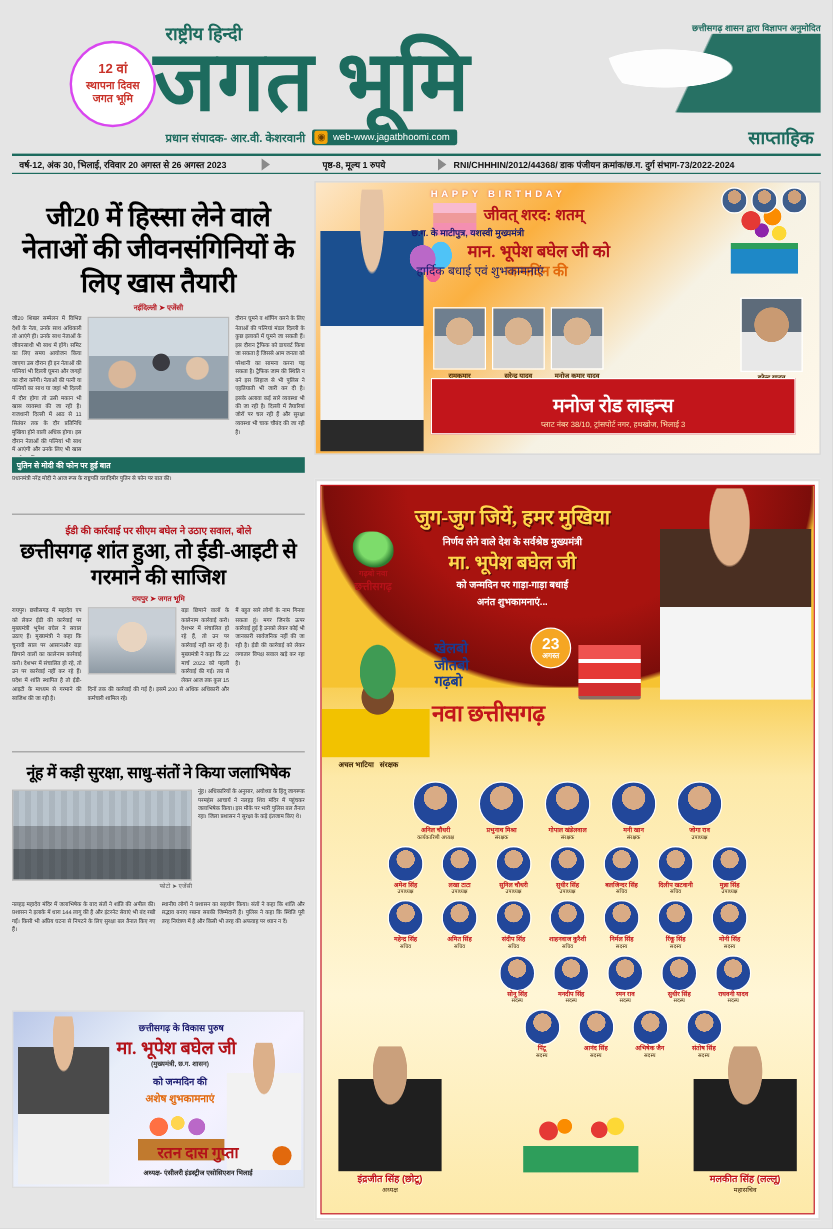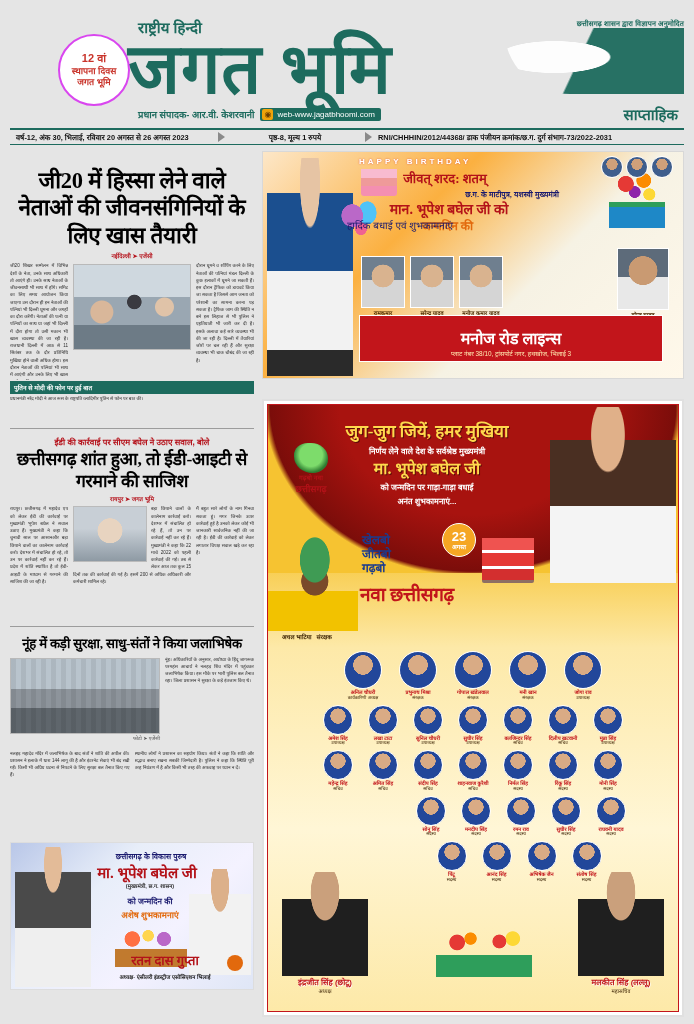--- a/index.html
+++ b/index.html
@@ -172,22 +172,22 @@
     position: absolute; left: 96px; top: 5px;
     font-size: 8px; font-weight: bold; letter-spacing: 3px;
     color: #fff; text-shadow: 0 0 2px #e2574c;
   }
   .ad1-sanskrit {
     position: absolute; left: 92px; top: 17px; width: 180px;
     text-align: center; font-size: 13px; font-weight: bold; color: #b31219;
     font-family: "Liberation Serif", serif;
   }
   .ad1-l1 {
-    position: absolute; left: 106px; top: 37px; width: 190px;
-    text-align: right; font-size: 7.6px; font-weight: bold; color: #1a1a6e;
+    position: absolute; left: 80px; top: 37px; width: 190px;
+    text-align: left; font-size: 7.6px; font-weight: bold; color: #1a1a6e;
   }
   .ad1-l2 {
     position: absolute; left: 86px; top: 47px; width: 200px;
     text-align: center; font-size: 14px; font-weight: bold; color: #b31219;
     font-family: "Liberation Serif", serif;
   }
   .ad1-l3 {
     position: absolute; left: 92px; top: 65px; width: 185px;
     text-align: center; font-size: 12px; font-weight: bold; color: #e2690d;
     font-family: "Liberation Serif", serif;
@@ -503,21 +503,21 @@
     </div>
 
     <div class="weekly">साप्ताहिक</div>
   </div>
 
   <div class="infobar">
     <div class="seg a">वर्ष-12, अंक 30, भिलाई, रविवार 20 अगस्त से 26 अगस्त 2023</div>
     <div class="arrow-mark"></div>
     <div class="seg b">पृष्ठ-8, मूल्य 1 रुपये</div>
     <div class="arrow-mark"></div>
-    <div class="seg c">RNI/CHHHIN/2012/44368/ डाक पंजीयन क्रमांक/छ.ग. दुर्ग संभाग-73/2022-2031</div>
+    <div class="seg c">RNI/CHHHIN/2012/44368/ डाक पंजीयन क्रमांक/छ.ग. दुर्ग संभाग-73/2022-2024</div>
   </div>
 
   <div class="body-grid">
 
     <div class="col-left">
 
       <div>
         <div class="lead-head">जी20 में हिस्सा लेने वाले नेताओं की जीवनसंगिनियों के लिए खास तैयारी</div>
         <div class="byline">नईदिल्ली ➤ एजेंसी</div>
         <div class="story-cols">

